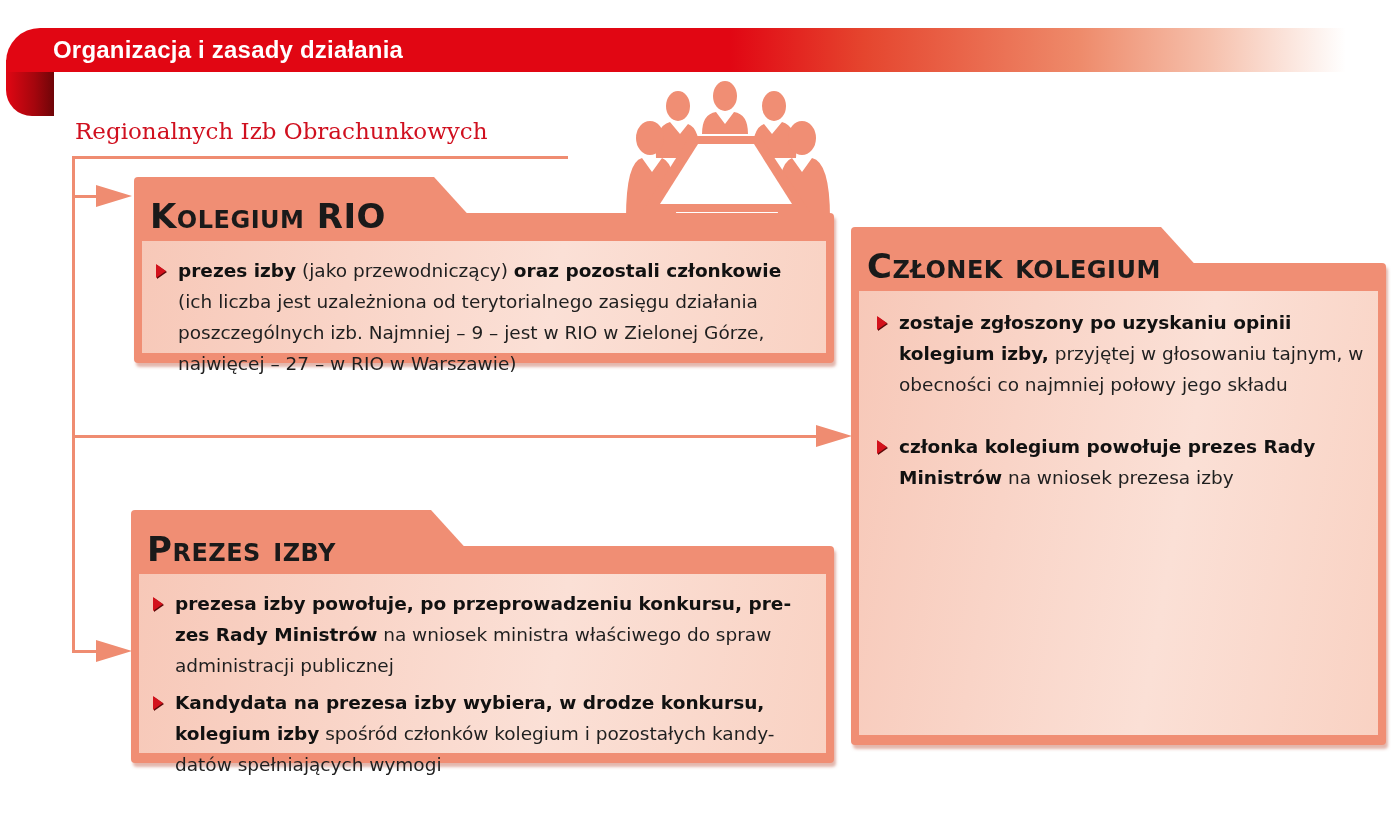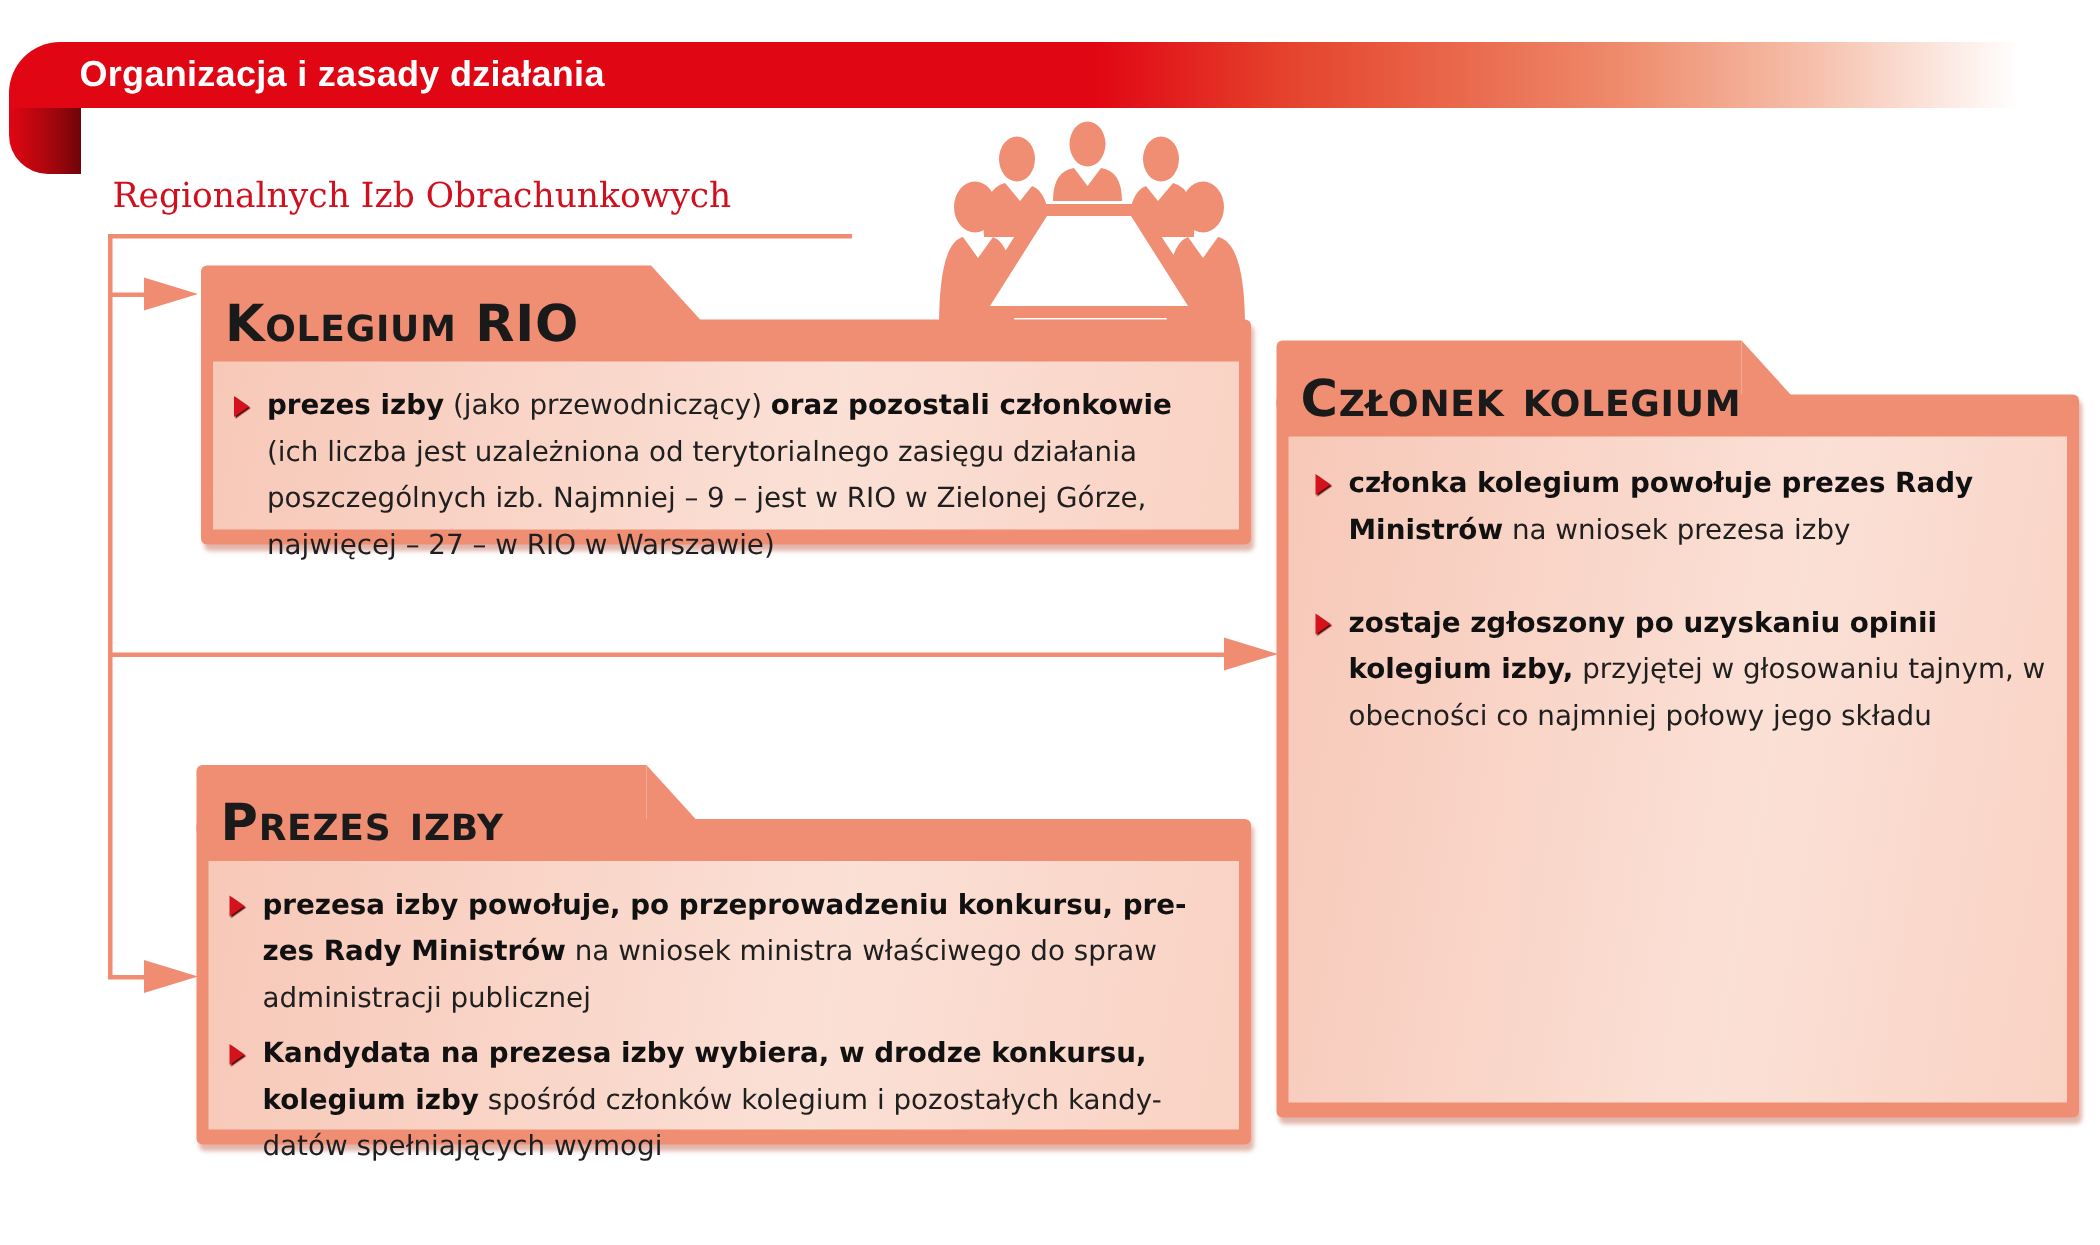--- a/index.html
+++ b/index.html
@@ -112,22 +112,22 @@
   </div>
   <div class="card-title">Prezes izby</div>
 </div>
 
 <div class="card" style="left:851px;top:227px;width:535px;height:518px;">
   <div class="card-tab" style="width:310px;"></div>
   <div class="card-body">
     <div class="card-inner" style="padding:16px 14px 0 14px;box-sizing:border-box;">
       <div class="bullet" style="margin-bottom:31px;">
         <span class="bullet-icon"></span>
-        <b>członka kolegium powołuje prezes Rady Ministrów</b><span> na wniosek prezesa izby</span>
+        <b>zostaje zgłoszony po uzyskaniu opinii kolegium izby,</b><span> przyjętej w głosowaniu tajnym, w obecności co najmniej połowy jego składu</span>
       </div>
       <div class="bullet" style="margin-bottom:31px;">
         <span class="bullet-icon"></span>
-        <b>zostaje zgłoszony po uzyskaniu opinii kolegium izby,</b><span> przyjętej w głosowaniu tajnym, w obecności co najmniej połowy jego składu</span>
+        <b>członka kolegium powołuje prezes Rady Ministrów</b><span> na wniosek prezesa izby</span>
       </div>
     </div>
   </div>
   <div class="card-title">Członek kolegium</div>
 </div>
 
 </body></html>

